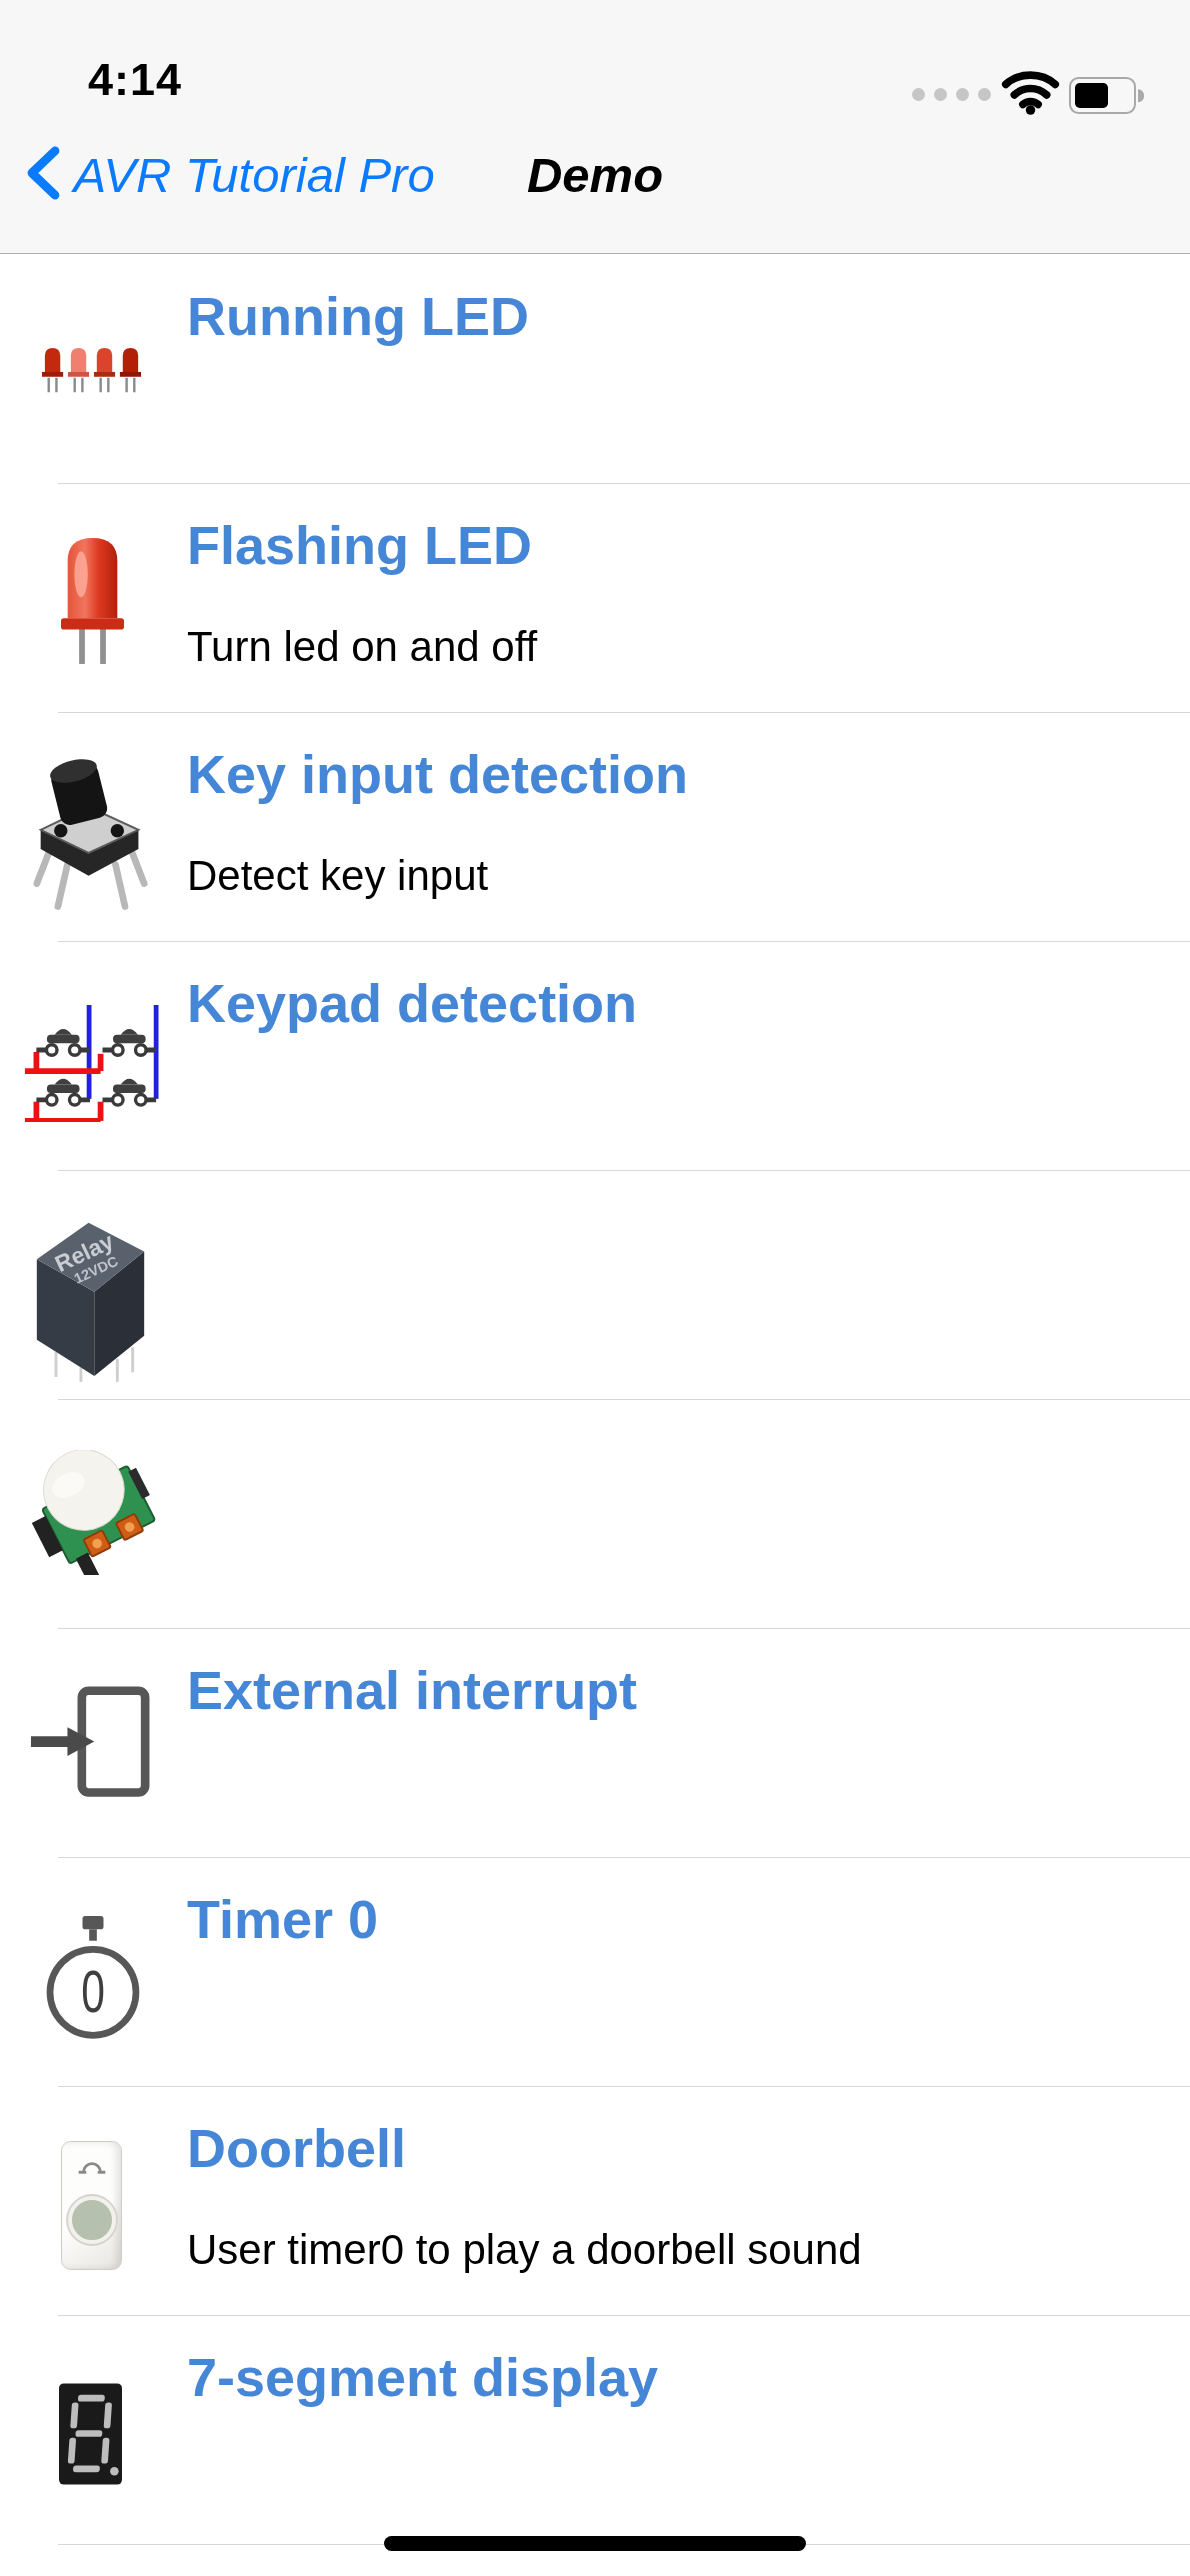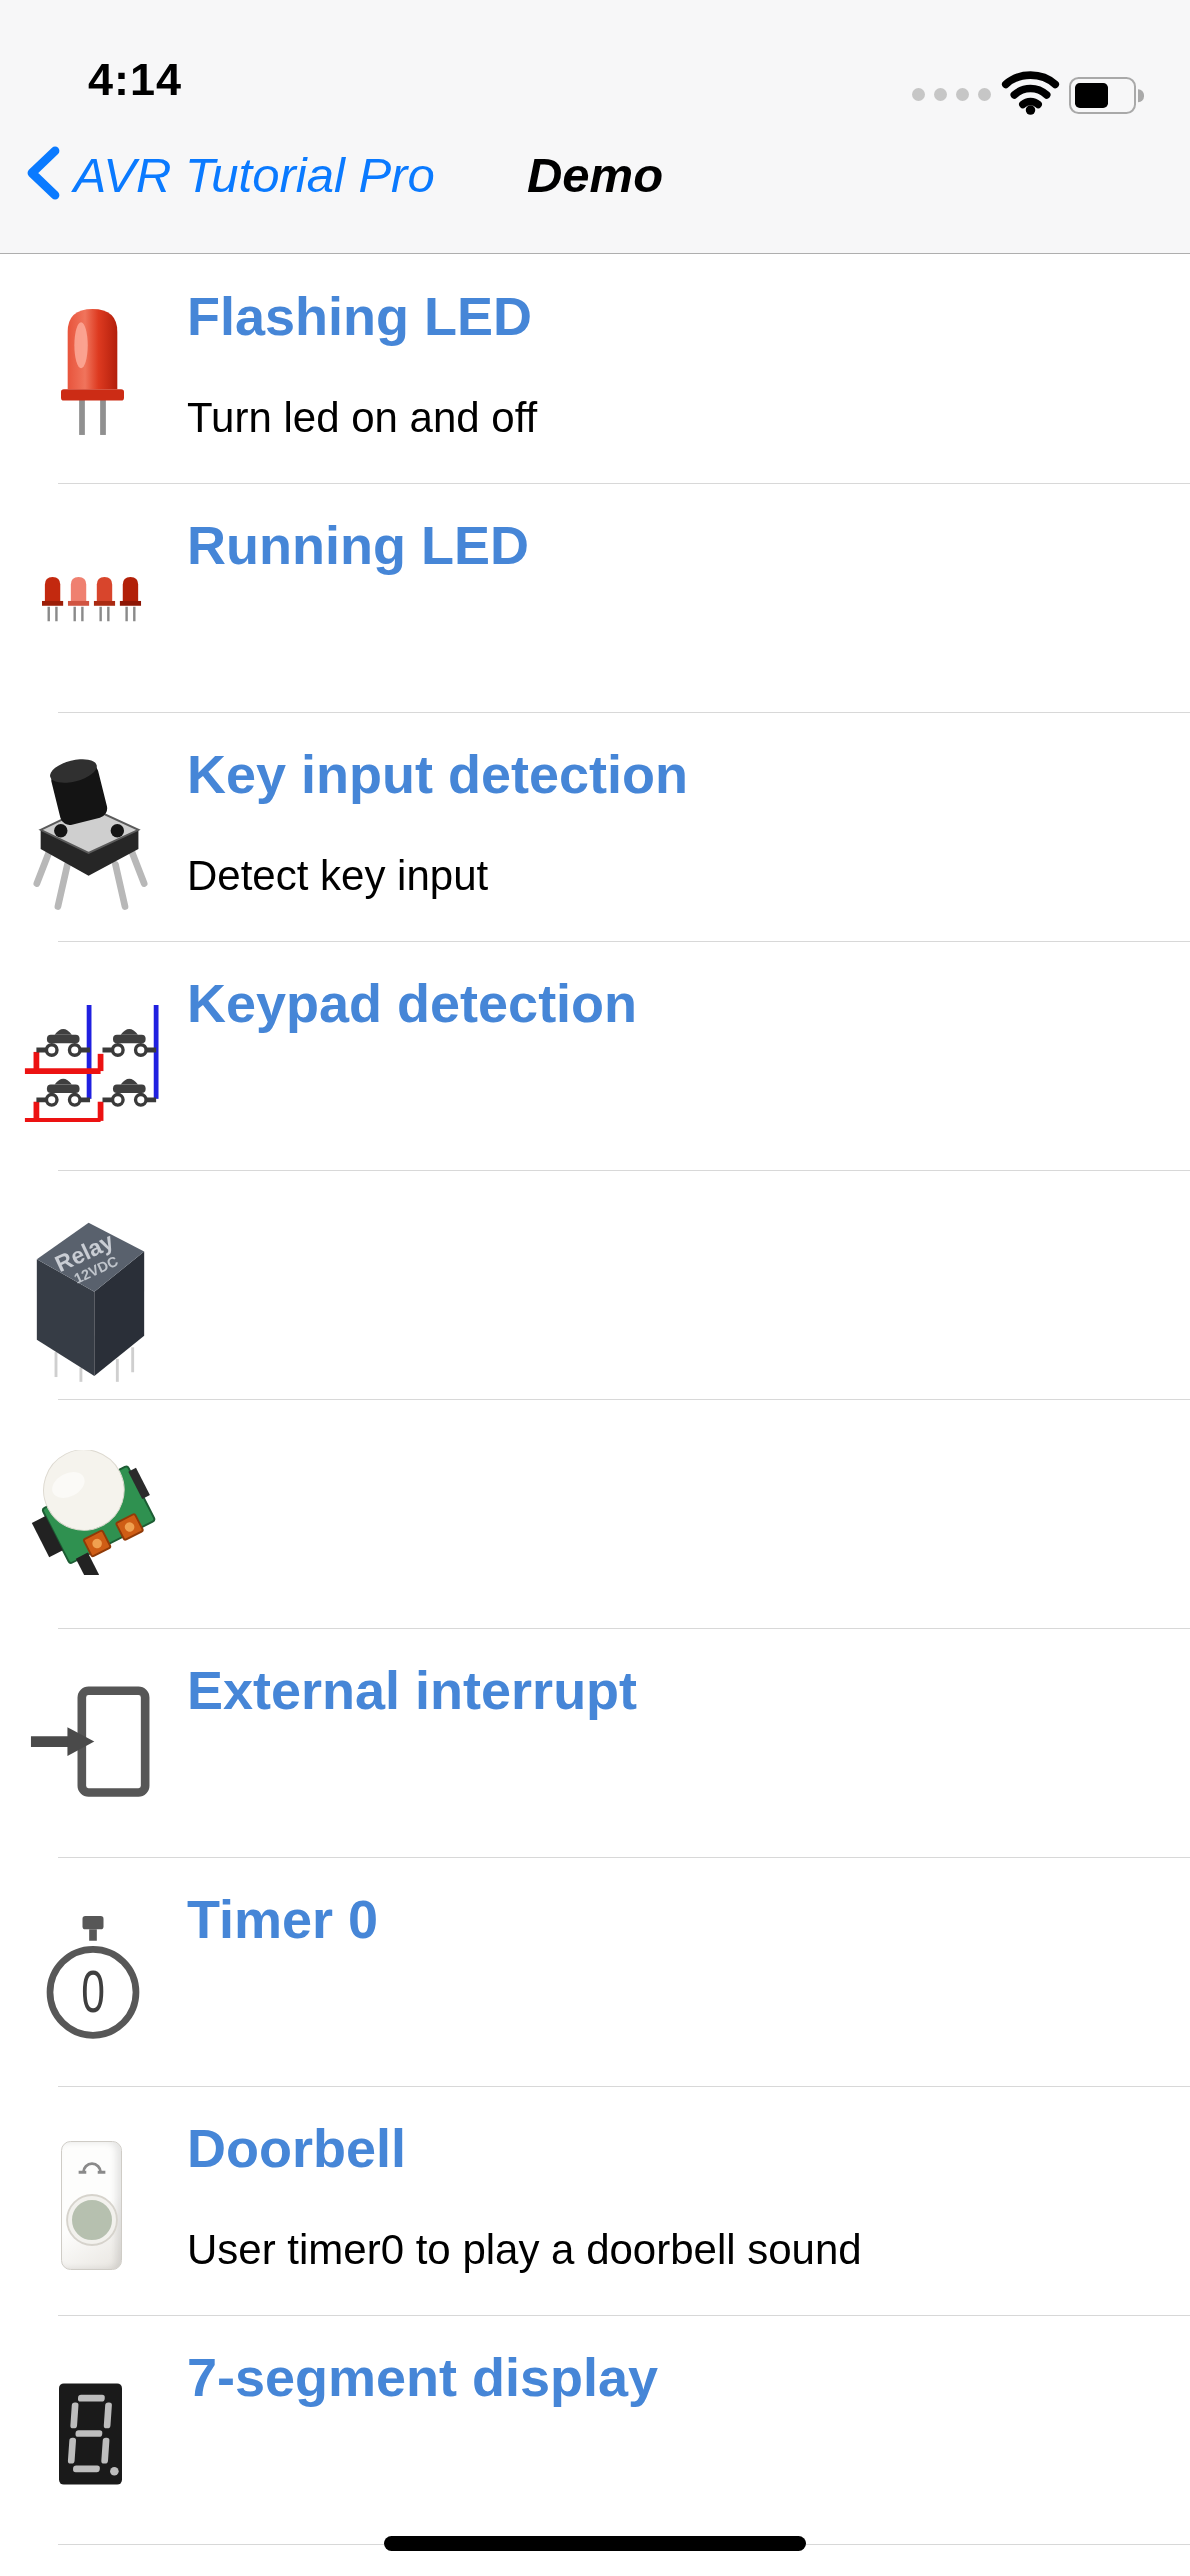--- a/index.html
+++ b/index.html
@@ -112,20 +112,53 @@
       </span>
       <span class="back-label">AVR Tutorial Pro</span>
     </div>
     <div class="nav-title">Demo</div>
   </div>
 </div>
 
 <div class="list">
 
   <div class="row">
+    <div class="icon i1">
+      <svg width="100" height="50" viewBox="0 0 104 52">
+        <g stroke="#8a8a8a" stroke-width="2.5">
+          <path d="M7 33 V48 M15 33 V48"></path>
+            <path d="M34 33 V48 M42 33 V48"></path>
+          <path d="M61 33 V48 M69 33 V48"></path>
+            <path d="M88 33 V48 M96 33 V48"></path>
+        </g>
+        <g>
+          <path d="M3 28 L3 10 Q3 2 11 2 Q19 2 19 10 L19 28 Z" fill="#c3290f"></path>
+            <rect x="0" y="27" width="22" height="5" fill="#9c1e08"></rect>
+        </g>
+        <g transform="translate(27,0)">
+          <path d="M3 28 L3 10 Q3 2 11 2 Q19 2 19 10 L19 28 Z" fill="#ef8070"></path>
+            <rect x="0" y="27" width="22" height="5" fill="#d05441"></rect>
+        </g>
+        <g transform="translate(54,0)">
+          <path d="M3 28 L3 10 Q3 2 11 2 Q19 2 19 10 L19 28 Z" fill="#d8452c"></path>
+            <rect x="0" y="27" width="22" height="5" fill="#aa2a12"></rect>
+        </g>
+        <g transform="translate(81,0)">
+          <path d="M3 28 L3 10 Q3 2 11 2 Q19 2 19 10 L19 28 Z" fill="#b22008"></path>
+            <rect x="0" y="27" width="22" height="5" fill="#8d1604"></rect>
+        </g>
+      </svg>
+    </div>
+    <div class="texts">
+      <div class="title">Running LED</div>
+      <div class="subtitle"></div>
+    </div>
+  </div>
+
+  <div class="row">
     <div class="icon i0">
       <svg width="63" height="132" viewBox="0 0 66 138">
         <defs>
           <linearGradient id="ledg" x1="0" y1="0" x2="1" y2="0">
             <stop offset="0" stop-color="#e8543c"></stop>
               <stop offset="0.35" stop-color="#f0745c"></stop>
             <stop offset="0.62" stop-color="#dd3a20"></stop>
               <stop offset="1" stop-color="#b31f0c"></stop>
           </linearGradient>
         </defs>
@@ -136,53 +169,20 @@
         <ellipse cx="21" cy="42" rx="7" ry="24" fill="#ffb3a3" opacity="0.75"></ellipse>
       </svg>
     </div>
     <div class="texts">
       <div class="title">Flashing LED</div>
       <div class="subtitle">Turn led on and off</div>
     </div>
   </div>
 
   <div class="row">
-    <div class="icon i1">
-      <svg width="100" height="50" viewBox="0 0 104 52">
-        <g stroke="#8a8a8a" stroke-width="2.5">
-          <path d="M7 33 V48 M15 33 V48"></path>
-            <path d="M34 33 V48 M42 33 V48"></path>
-          <path d="M61 33 V48 M69 33 V48"></path>
-            <path d="M88 33 V48 M96 33 V48"></path>
-        </g>
-        <g>
-          <path d="M3 28 L3 10 Q3 2 11 2 Q19 2 19 10 L19 28 Z" fill="#c3290f"></path>
-            <rect x="0" y="27" width="22" height="5" fill="#9c1e08"></rect>
-        </g>
-        <g transform="translate(27,0)">
-          <path d="M3 28 L3 10 Q3 2 11 2 Q19 2 19 10 L19 28 Z" fill="#ef8070"></path>
-            <rect x="0" y="27" width="22" height="5" fill="#d05441"></rect>
-        </g>
-        <g transform="translate(54,0)">
-          <path d="M3 28 L3 10 Q3 2 11 2 Q19 2 19 10 L19 28 Z" fill="#d8452c"></path>
-            <rect x="0" y="27" width="22" height="5" fill="#aa2a12"></rect>
-        </g>
-        <g transform="translate(81,0)">
-          <path d="M3 28 L3 10 Q3 2 11 2 Q19 2 19 10 L19 28 Z" fill="#b22008"></path>
-            <rect x="0" y="27" width="22" height="5" fill="#8d1604"></rect>
-        </g>
-      </svg>
-    </div>
-    <div class="texts">
-      <div class="title">Running LED</div>
-      <div class="subtitle"></div>
-    </div>
-  </div>
-
-  <div class="row">
     <div class="icon i2">
       <svg width="123" height="161" viewBox="0 0 128 168">
         <g stroke="#b8b8b8" stroke-width="7" stroke-linecap="round">
           <path d="M22 96 L8 132"></path>
             <path d="M40 112 L30 156"></path>
           <path d="M90 112 L100 156"></path>
             <path d="M106 96 L120 132"></path>
         </g>
         <polygon points="12,76 62,100 114,76 114,96 62,124 12,96" fill="#262626"></polygon>
         <polygon points="12,76 62,52 114,76 62,100" fill="#cfcfcf" stroke="#5a5a5a" stroke-width="2"></polygon>

